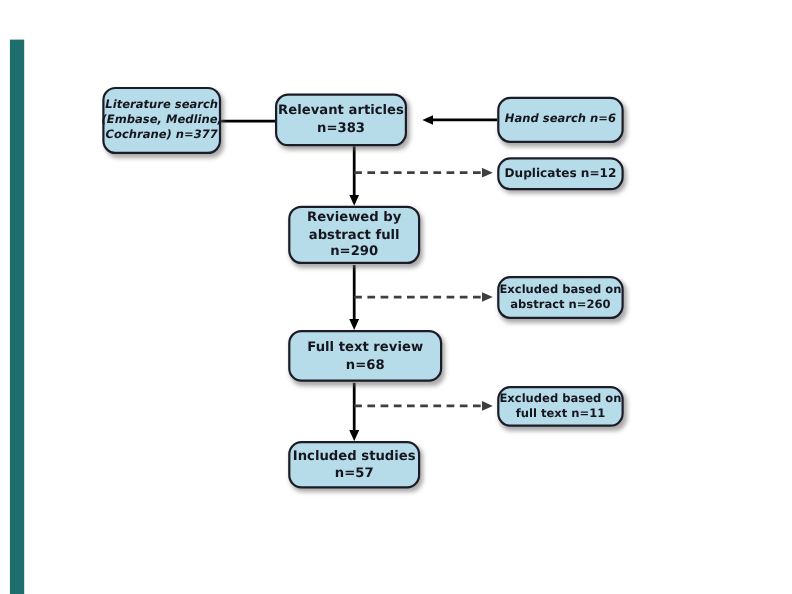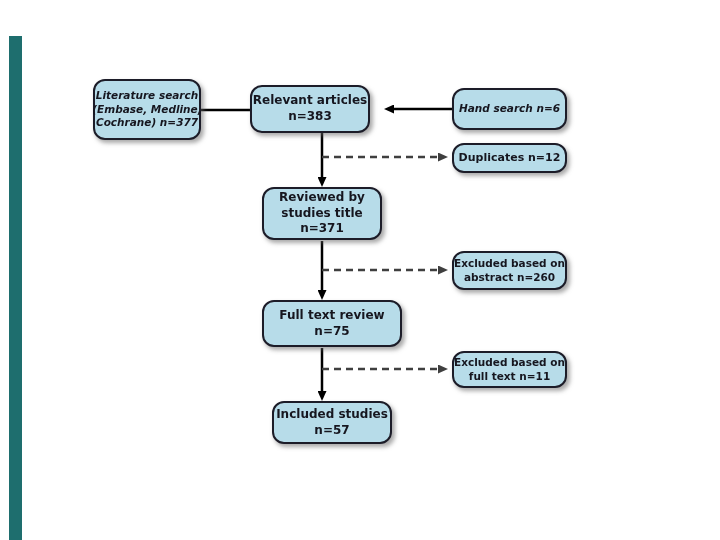--- a/index.html
+++ b/index.html
@@ -22,21 +22,21 @@
   .box span{display:block;white-space:nowrap;}
   .italic{font-style:italic;}
   #node-literature{left:93px;top:79px;width:108px;height:61px;font-size:10.5px;}
   #node-relevant{left:250px;top:85px;width:120px;height:48px;font-size:12px;}
   #node-handsearch{left:452px;top:88px;width:115px;height:42px;font-size:10.5px;}
   #node-duplicates{left:452px;top:143px;width:115px;height:30px;font-size:11px;}
   #node-reviewed{left:262px;top:187px;width:120px;height:53px;font-size:12px;}
   #node-excl-abstract{left:452px;top:251px;width:115px;height:39px;font-size:10.5px;}
   #node-fulltext{left:262px;top:300px;width:140px;height:47px;font-size:12px;}
   #node-excl-fulltext{left:452px;top:351px;width:115px;height:37px;font-size:10.5px;}
-  #node-included{left:272px;top:401px;width:120px;height:43px;font-size:12px;}
+  #node-included{left:262px;top:401px;width:120px;height:43px;font-size:12px;}
   #arrow-layer{position:absolute;left:0;top:0;width:720px;height:540px;pointer-events:none;}
   .ln-solid{stroke:var(--arrow-solid);stroke-width:2.5;fill:none;}
   .ln-dashed{stroke:var(--arrow-dashed);stroke-width:2.5;stroke-dasharray:7 5;fill:none;}
   .mk-s{fill:var(--arrow-solid);}
   .mk-d{fill:var(--arrow-dashed);}
   #footer{position:absolute;right:0;bottom:0;left:0;height:56px;}
 </style>
 </head>
 <body>
 
@@ -77,32 +77,32 @@
   <div id="node-handsearch" class="box italic">
     <span>Hand search n=6</span>
   </div>
 
   <div id="node-duplicates" class="box">
     <span>Duplicates n=12</span>
   </div>
 
   <div id="node-reviewed" class="box">
     <span>Reviewed by</span>
-    <span>studies title</span>
-    <span>n=371</span>
+    <span>abstract full</span>
+    <span>n=290</span>
   </div>
 
   <div id="node-excl-abstract" class="box">
     <span>Excluded based on</span>
     <span>abstract n=260</span>
   </div>
 
   <div id="node-fulltext" class="box">
     <span>Full text review</span>
-    <span>n=75</span>
+    <span>n=68</span>
   </div>
 
   <div id="node-excl-fulltext" class="box">
     <span>Excluded based on</span>
     <span>full text n=11</span>
   </div>
 
   <div id="node-included" class="box">
     <span>Included studies</span>
     <span>n=57</span>

